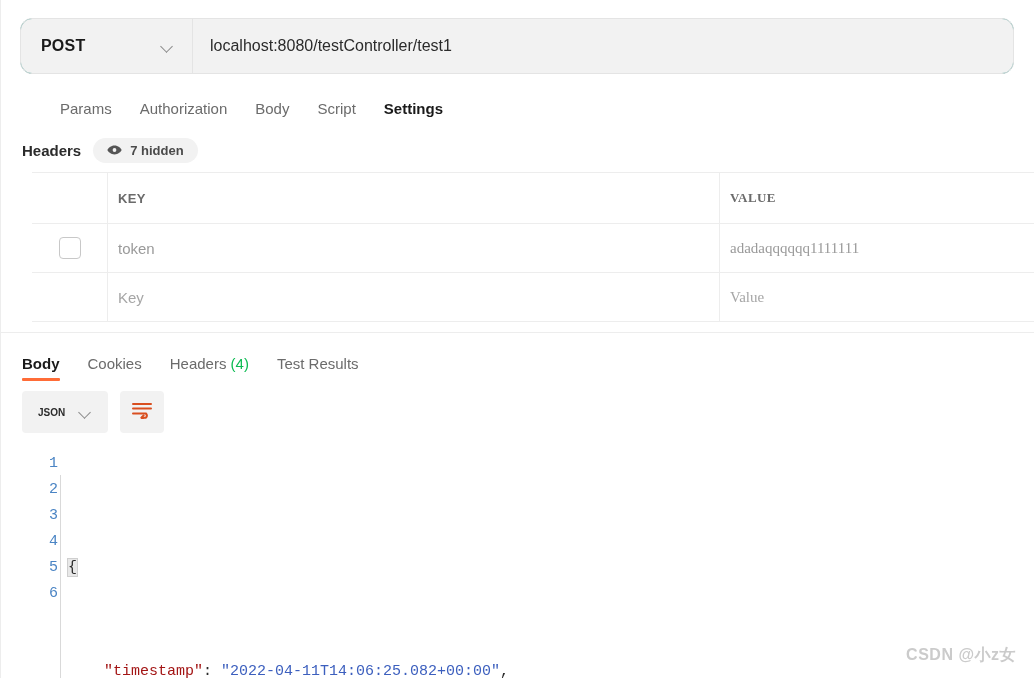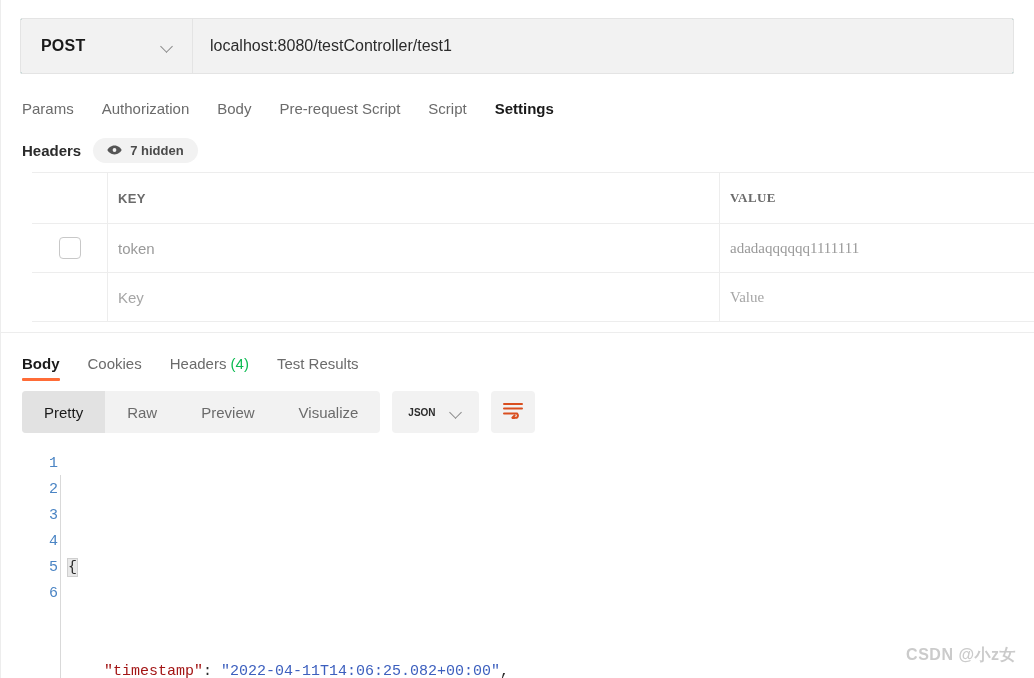--- a/index.html
+++ b/index.html
@@ -17,21 +17,21 @@
   }
 
   
   .url-row {
     padding: 18px 20px 0 20px;
     display: flex;
   }
   .url-group {
     display: flex;
     border: 1px solid #e4e4e4;
-    border-radius: 2px;
+    border-radius: 12px;
     overflow: hidden;
     width: 100%;
     height: 54px;
     background: #0f766e;
   }
   .method-select {
     width: 172px;
     display: flex;
     align-items: center;
     justify-content: space-between;
@@ -73,20 +73,21 @@
   }
 
   
   .req-tabs {
     display: flex;
     align-items: flex-end;
     padding: 0 22px;
     margin-top: 18px;
     height: 36px;
     gap: 0;
+    margin-left: 38px;
   }
   .req-tab {
     font-size: 15px;
     color: #6b6b6b;
     padding: 0 14px 11px 14px;
     position: relative;
     cursor: pointer;
     white-space: nowrap;
   }
   .req-tab:first-child { padding-left: 0; }
@@ -363,23 +364,20 @@
 
 <div class="req-tabs">
   <div class="req-tab">
     <span>Params</span>
   </div>
   <div class="req-tab">
     <span>Authorization</span>
   </div>
   <div class="req-tab">
     <span>Body</span>
-  </div>
-  <div class="req-tab">
-    <span>Pre-request Script</span>
   </div>
   <div class="req-tab">
     <span>Script</span>
   </div>
   <div class="req-tab bold">
     <span>Settings</span>
   </div>
 </div>
 
 <div class="sub-bar">
@@ -437,34 +435,20 @@
   <div class="resp-tab">
     <span>Headers</span>
     <span class="count">(4)</span>
   </div>
   <div class="resp-tab">
     <span>Test Results</span>
   </div>
 </div>
 
 <div class="view-bar">
-  <div class="seg">
-    <div class="seg-item active">
-      <span>Pretty</span>
-    </div>
-    <div class="seg-item">
-      <span>Raw</span>
-    </div>
-    <div class="seg-item">
-      <span>Preview</span>
-    </div>
-    <div class="seg-item">
-      <span>Visualize</span>
-    </div>
-  </div>
 
   <div class="fmt-select">
     <span class="fmt-label">JSON</span>
     <span class="chev"></span>
   </div>
 
   <div class="wrap-btn">
     <span>
       <svg width="22" height="18" viewBox="0 0 22 18">
         <line x1="2" y1="3" x2="20" y2="3" stroke="#d94f20" stroke-width="2" stroke-linecap="round"></line>

